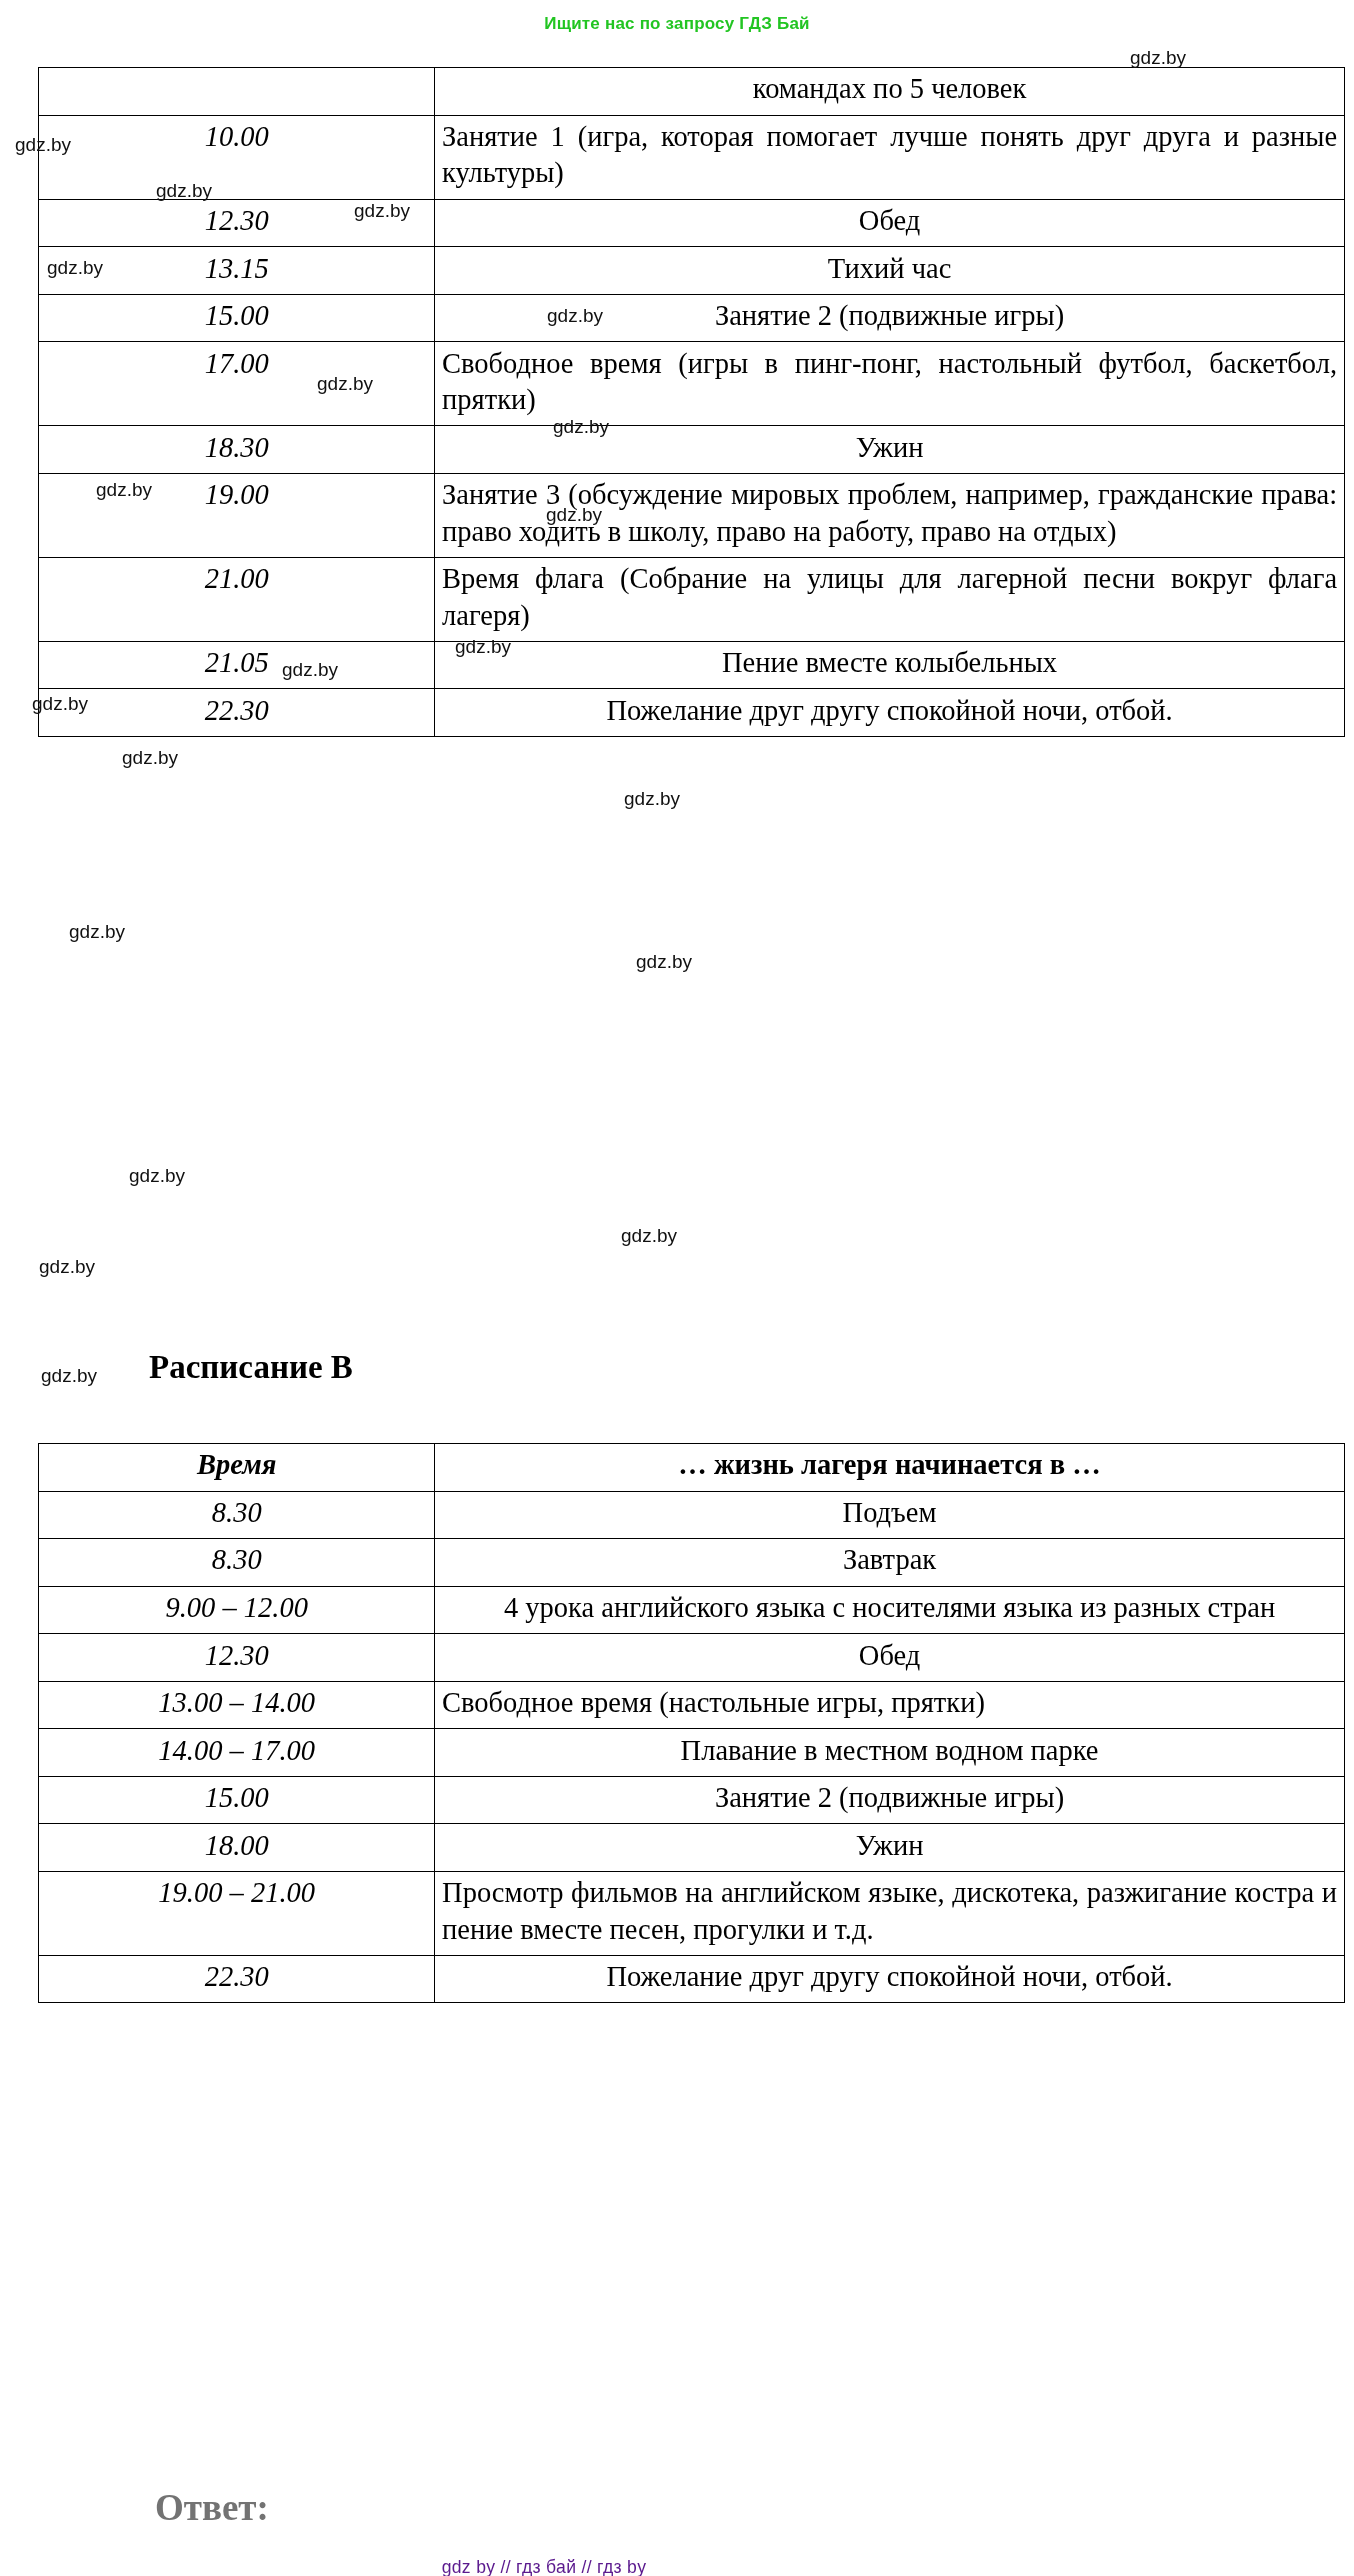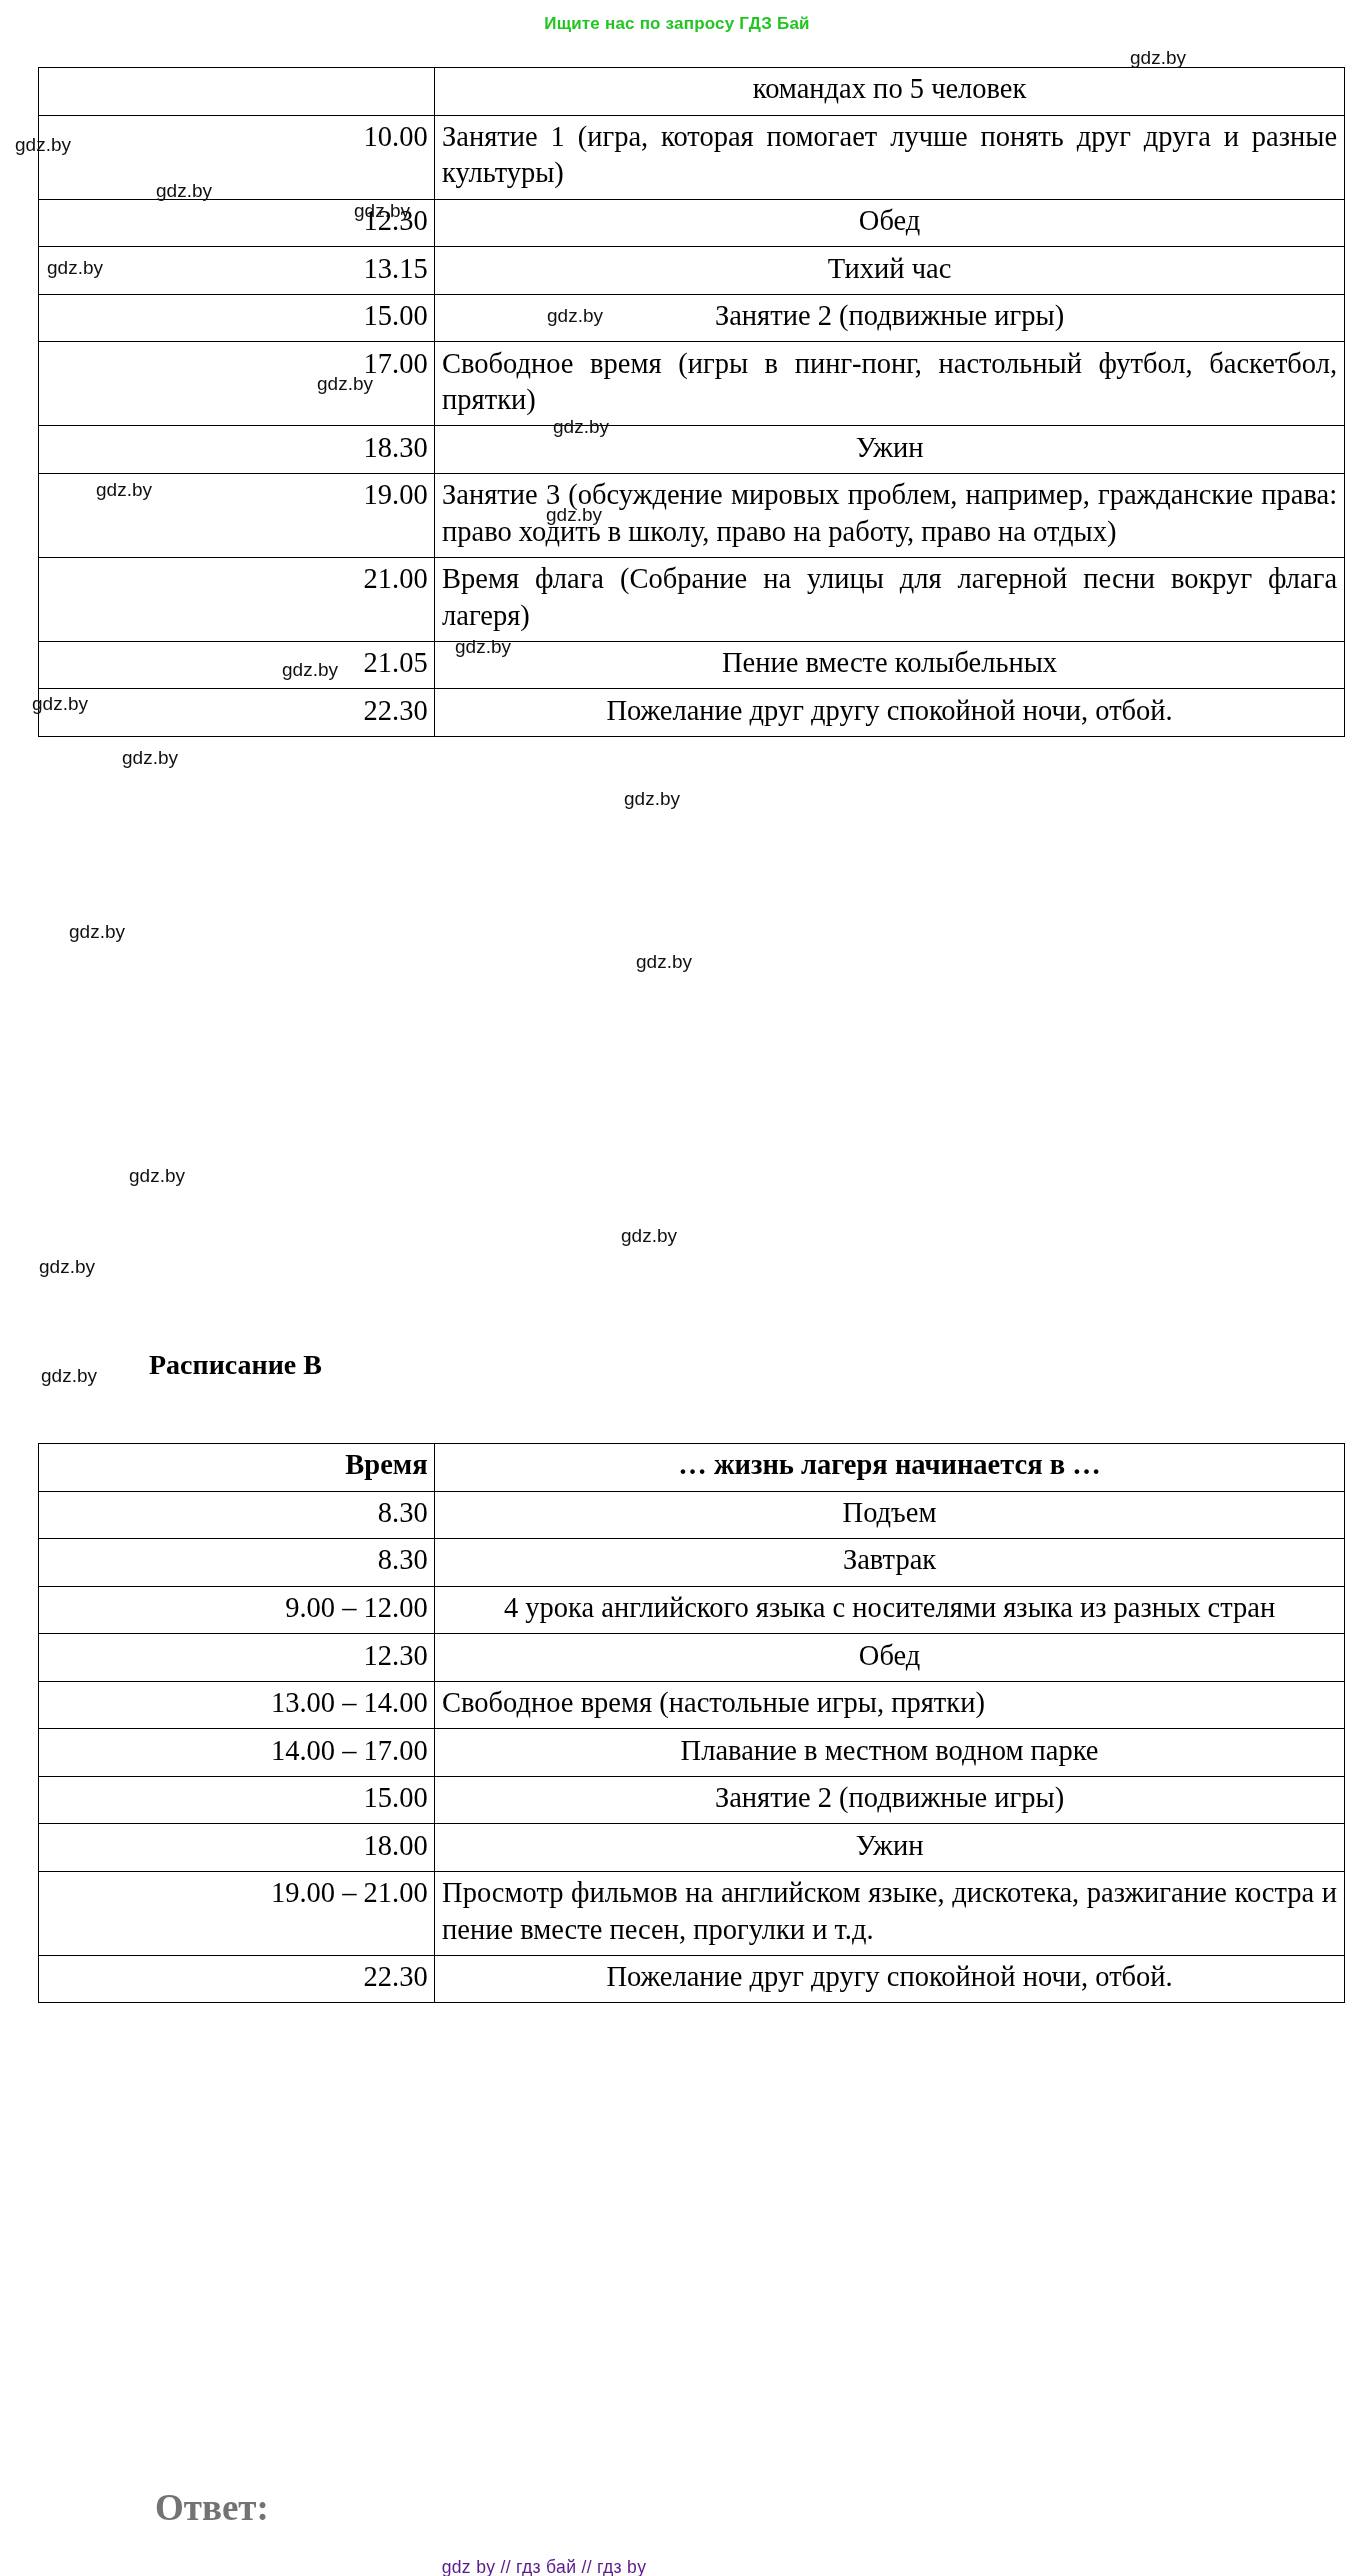--- a/index.html
+++ b/index.html
@@ -47,43 +47,44 @@
   .sched-table td {
     border: 1.7px solid #000000;
     vertical-align: top;
     padding: 3.4px 6.7px 6.7px 6.7px;
     font-size: 28.5px;
     line-height: 1.28;
     color: #000;
   }
   .sched-table td.c-time {
     width: 382px;
-    text-align: right;
+    text-align: center;
     white-space: nowrap;
+    font-style: italic;
   }
   .sched-table td.c-desc {
     width: 895px;
     text-align: justify;
     text-justify: inter-word;
   }
   .sched-table td.c-desc.nojust { text-align: center; }
   .sched-table td.hdr {
     font-weight: bold;
   }
 
   
   #table-a { top: 55px; }
   #table-b { top: 1431px; }
 
   
   .section-heading {
     position: absolute;
     left: 149px;
     top: 1337px;
-    font-size: 28px;
+    font-size: 33px;
     font-weight: bold;
     color: #000;
     white-space: nowrap;
   }
 
   
   .answer-label {
     position: absolute;
     left: 155px;
     top: 2474px;

